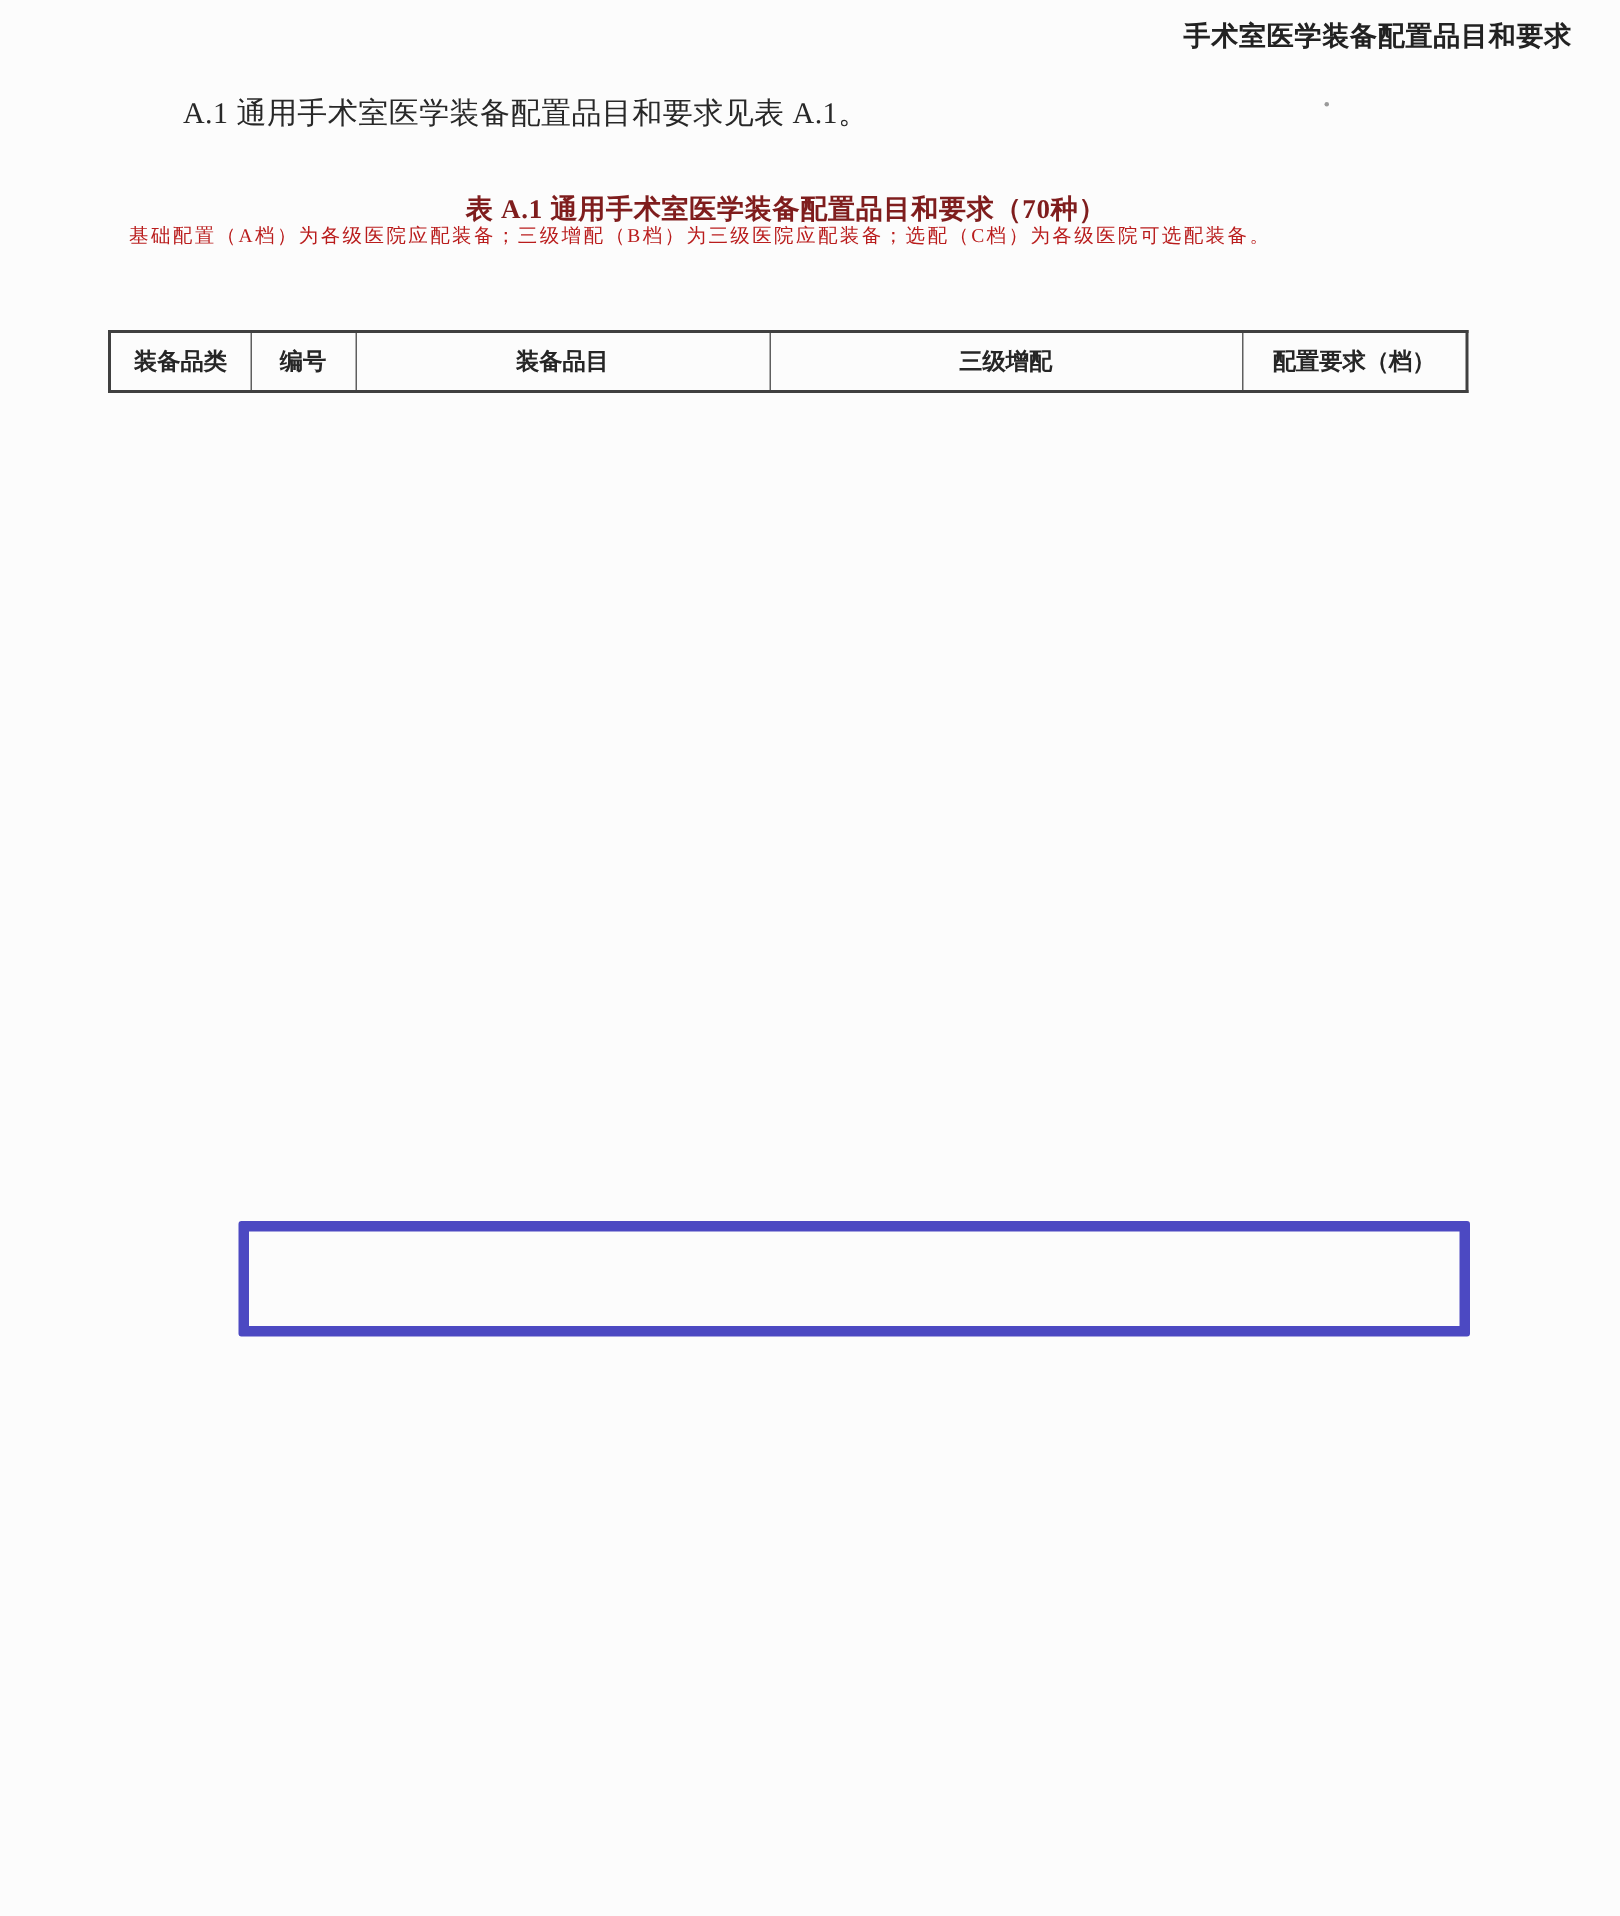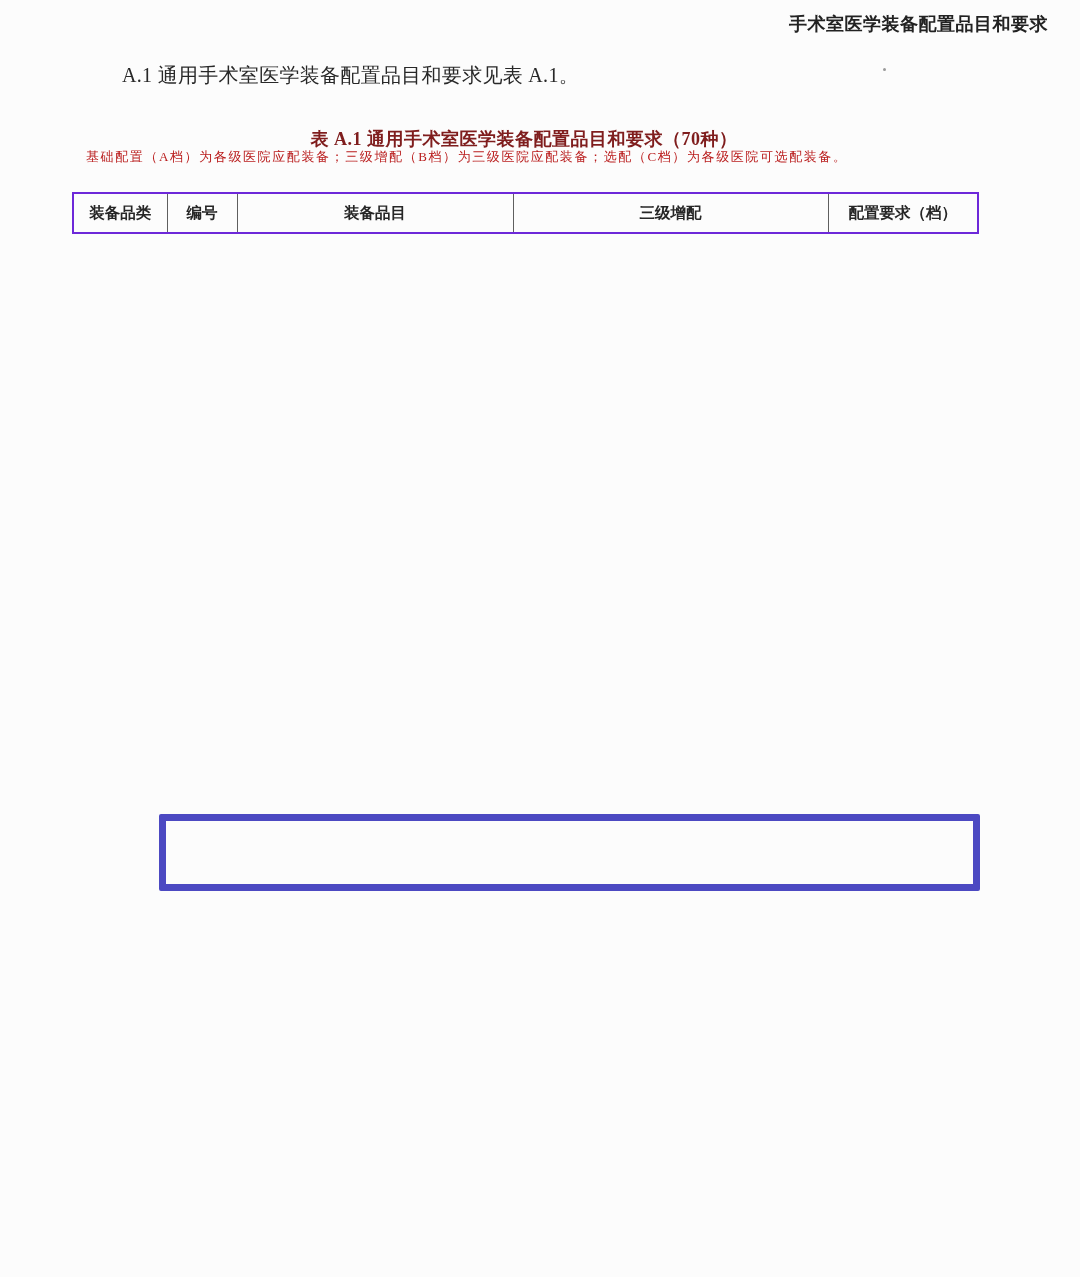--- a/index.html
+++ b/index.html
@@ -80,21 +80,21 @@
     border-collapse: collapse;
     table-layout: fixed;
     font-size: 15px;
     color: #2d2d2d;
   }
   table.equip th, table.equip td {
     border: 1px solid #5f5f5f;
     padding: 0;
     box-sizing: border-box;
   }
-  table.equip { border: 2px solid #6d28d9; }
+  table.equip { border: 2px solid #404040; margin-top: 28px; }
   table.equip thead tr { height: 40px; }
   table.equip th {
     font-size: 15.5px;
     font-weight: bold;
     text-align: center;
     color: #262626;
   }
   .highlight-box {
     position: absolute;
     left: 159px;

